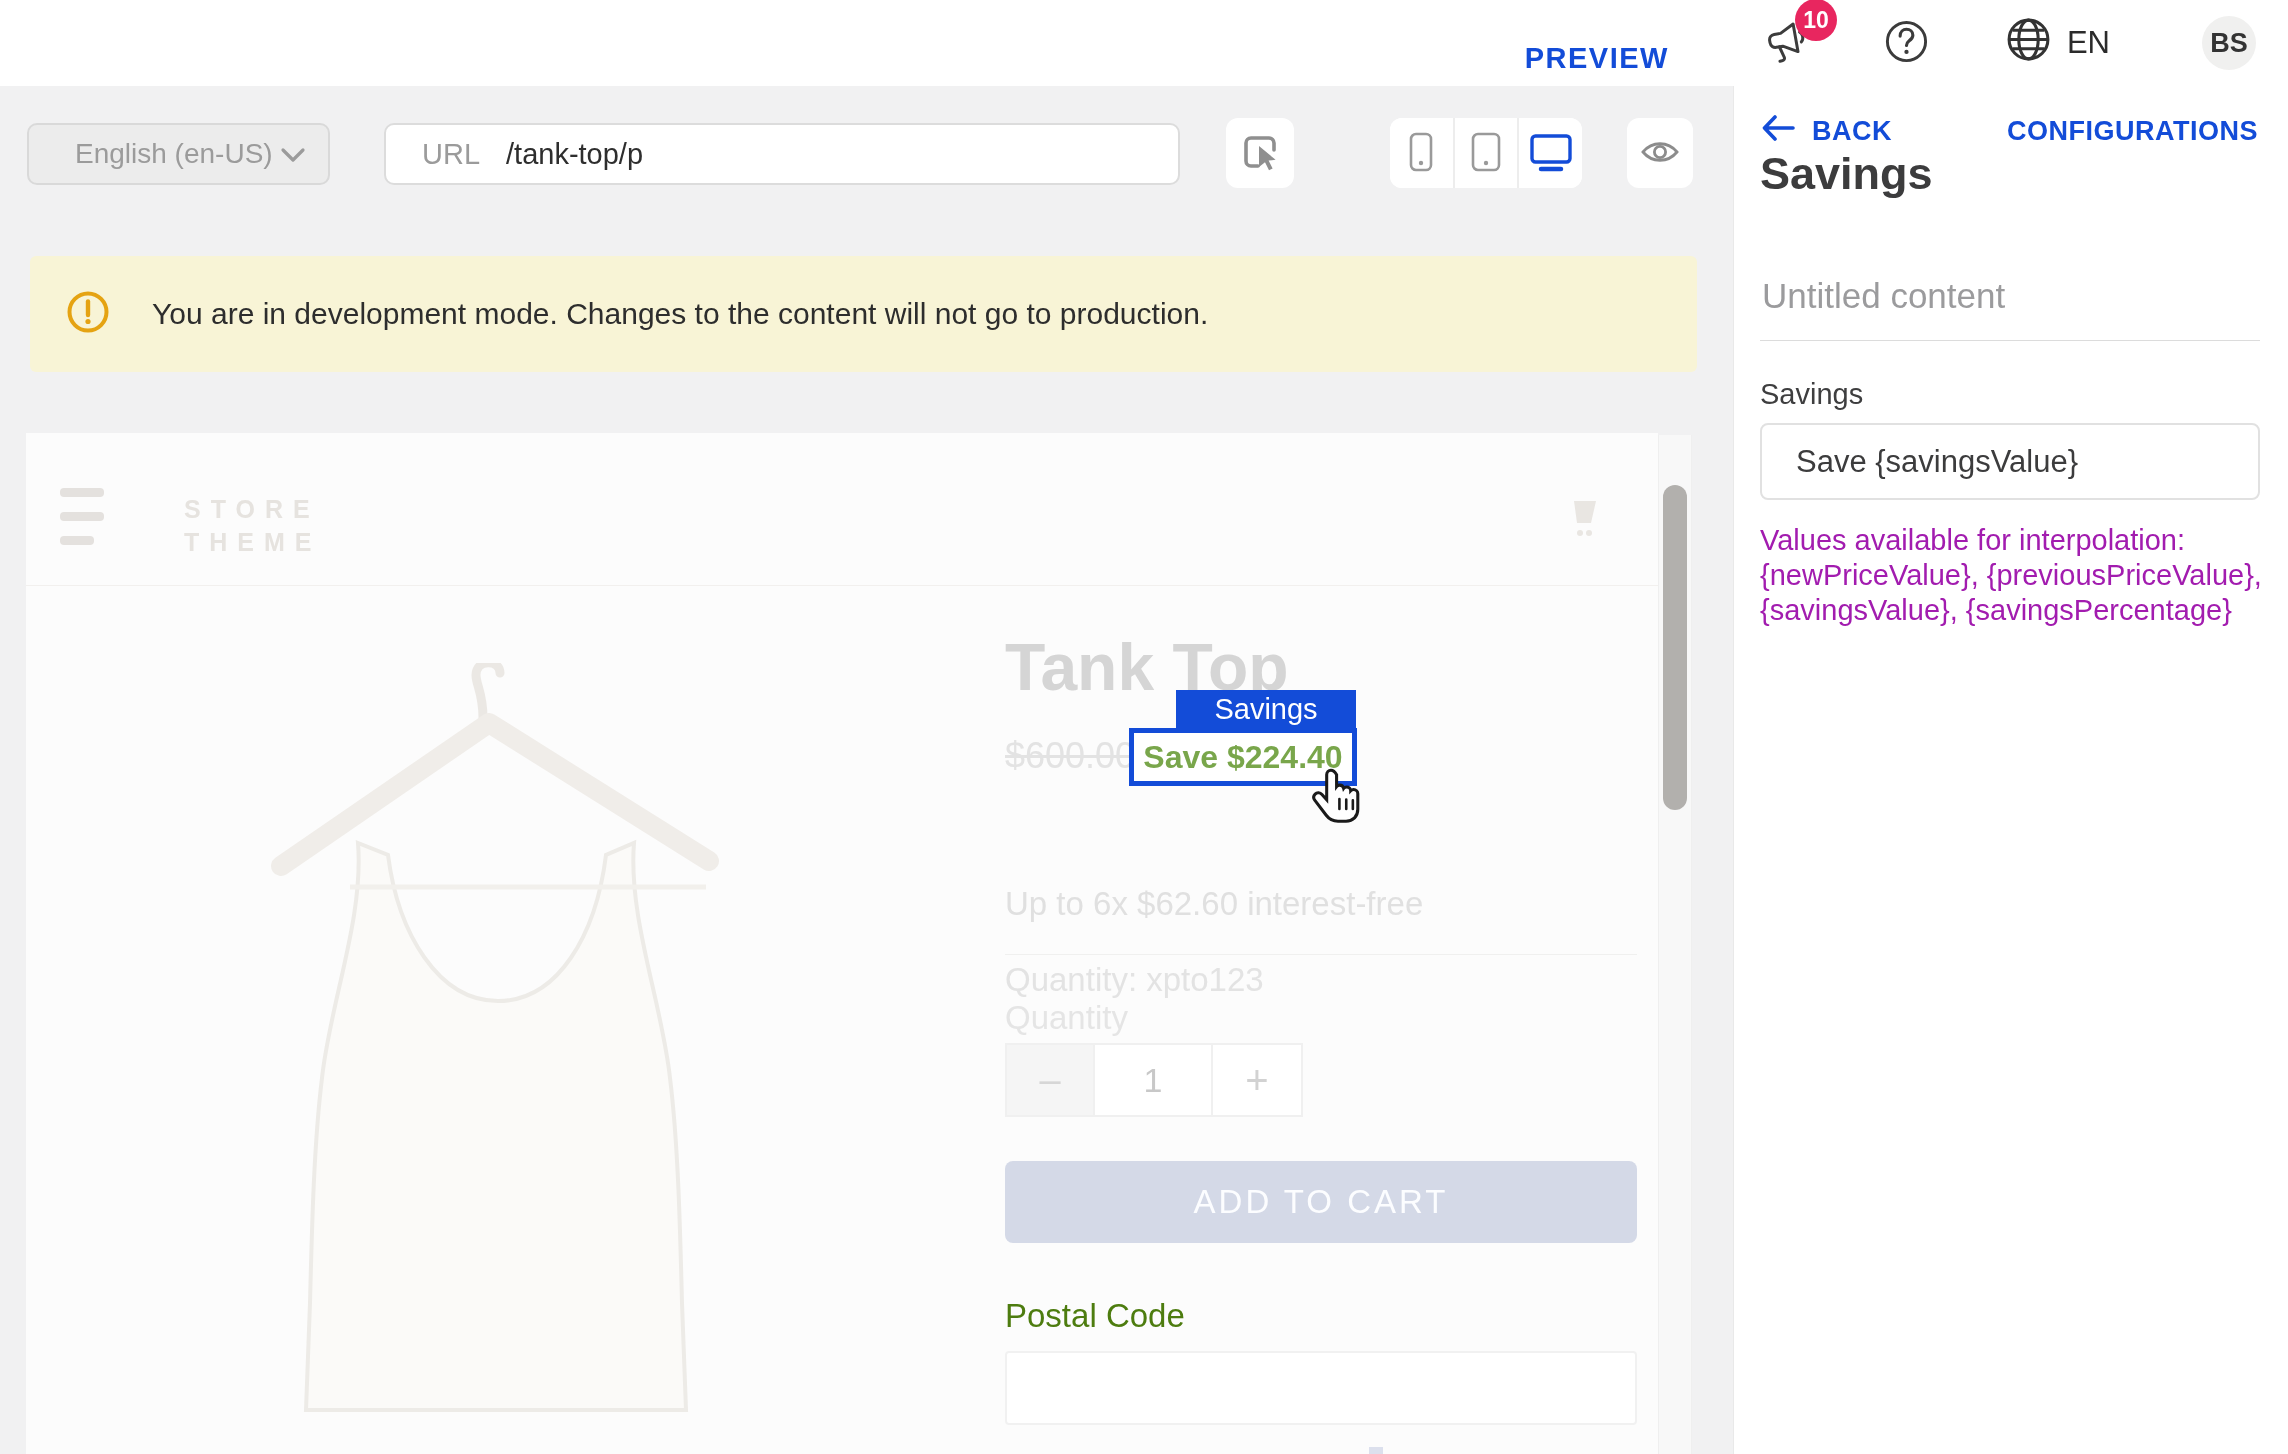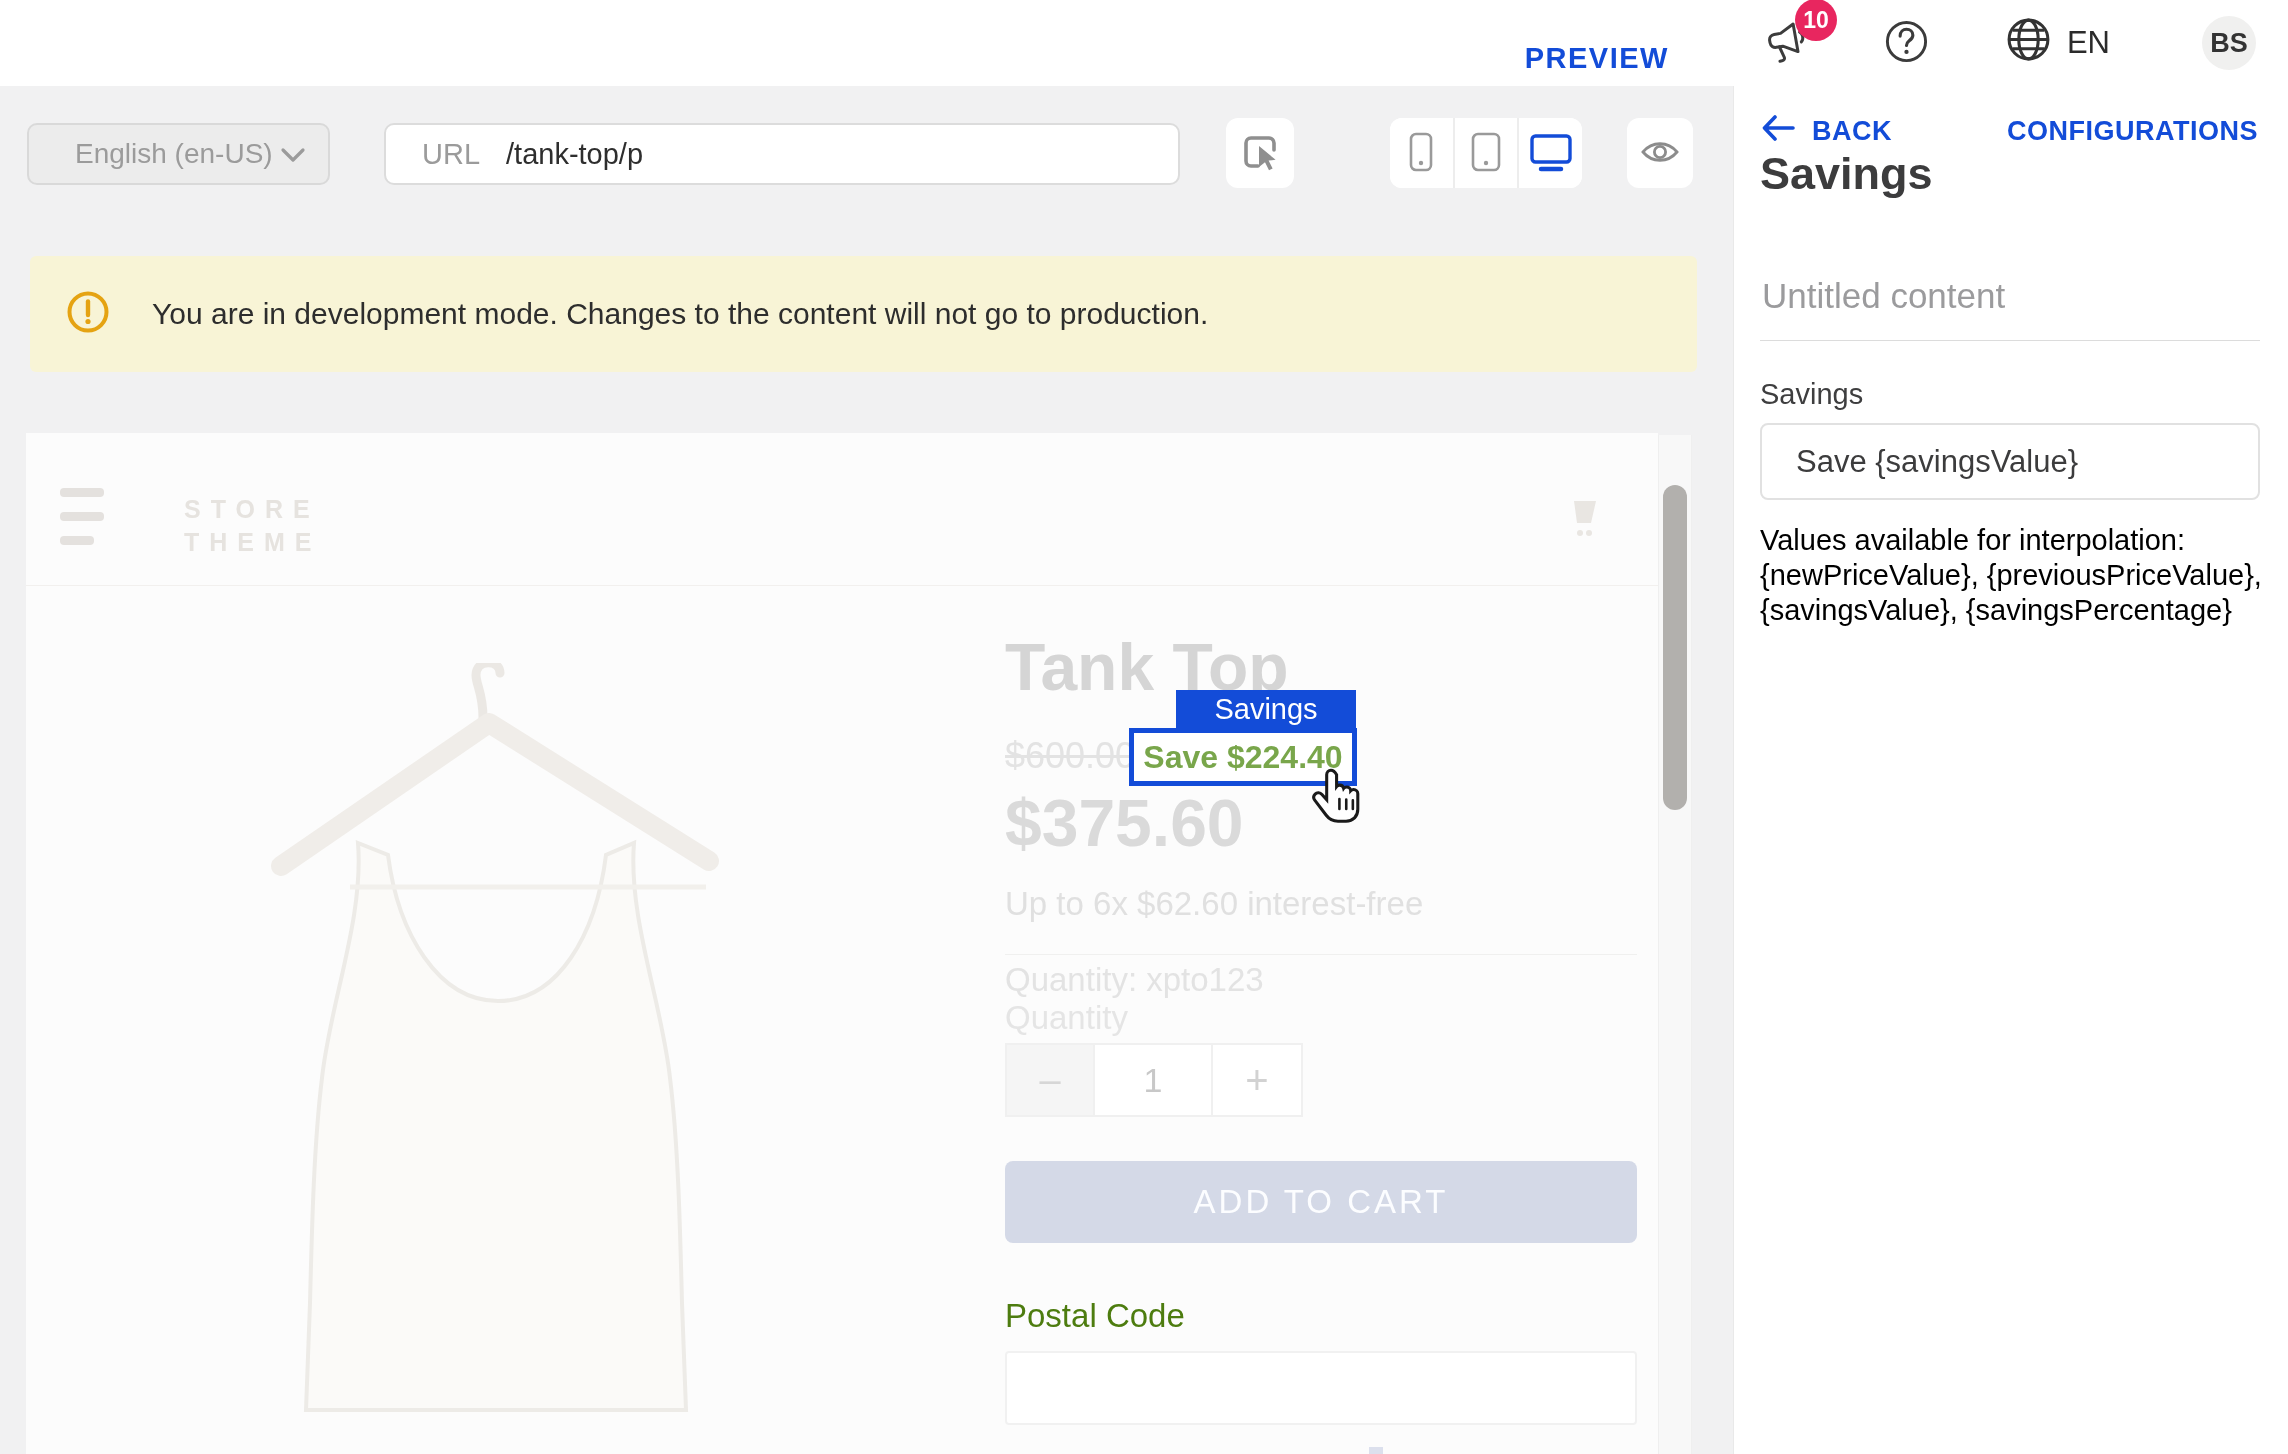--- a/index.html
+++ b/index.html
@@ -73,21 +73,21 @@
   
   .sidebar { position:absolute; left:1733px; top:86px; width:555px; height:1368px; background:#fff; border-left:1px solid #e9e9e9; }
   .sb-head { position:absolute; left:26px; right:30px; top:28px; display:flex; justify-content:space-between; align-items:center; }
   .sb-back { display:flex; align-items:center; gap:16px; color:#134cd8; font-weight:700; font-size:27px; letter-spacing:0.5px; cursor:pointer; }
   .sb-config { color:#134cd8; font-weight:700; font-size:27px; letter-spacing:0.5px; cursor:pointer; }
   .sb-title { position:absolute; left:26px; top:62px; font-size:45px; color:#3c3c3d; font-weight:600; }
   .sb-untitled { position:absolute; left:26px; top:190px; width:500px; border:none; border-bottom:1px solid #dcdcdc; font-size:35px; color:#3c3c3d; padding:0 0 24px 2px; outline:none; background:transparent; font-family:"Liberation Sans", sans-serif; }
   .sb-untitled::placeholder { color:#9b9b9d; }
   .sb-field-label { position:absolute; left:26px; top:292px; font-size:29px; color:#3e3e3f; }
   .sb-field-input { position:absolute; left:26px; top:337px; width:500px; height:77px; border:2px solid #e1e1e1; border-radius:8px; font-size:31px; color:#3c3c3d; padding:0 20px 0 34px; outline:none; font-family:"Liberation Sans", sans-serif; }
-  .sb-helper { position:absolute; left:26px; top:437px; width:505px; font-size:29px; line-height:35px; color:#000000; }
+  .sb-helper { position:absolute; left:26px; top:437px; width:505px; font-size:29px; line-height:35px; color:#a21caf; }
 </style>
 </head>
 <body>
 
 <div class="page">
 
   <header class="topbar">
     <span class="tb-preview">PREVIEW</span>
 
     <div class="tb-iconbtn tb-notif">
@@ -221,21 +221,20 @@
         <svg width="460" height="760" viewBox="0 0 460 760" fill="none">
           <path d="M217 55 C217 30 210 22 210 12 C210 -4 234 -4 234 10" stroke="#ebe8e4" stroke-width="9" stroke-linecap="round"></path>
           <path d="M223 60 L15 203 M223 60 L443 198" stroke="#f0ede9" stroke-width="20" stroke-linecap="round"></path>
           <path d="M92 180 C98 255 64 340 56 415 C48 480 46 560 44 640 L40 747 L420 747 L416 640 C414 560 412 480 404 415 C396 340 362 255 368 180 L340 192 C330 272 292 338 232 338 C172 338 132 270 122 192 Z" fill="#fbfaf8" stroke="#edebe7" stroke-width="4"></path>
           <path d="M84 224 H440" stroke="#f2f0ec" stroke-width="5"></path>
         </svg>
       </div>
 
       <div class="abs p-title">Tank Top</div>
       <div class="abs p-old">$600.00</div>
-      <div class="abs p-price">$375.60</div>
       <div class="abs p-inst">Up to 6x $62.60 interest-free</div>
       <div class="abs p-div"></div>
       <div class="abs p-ref">Quantity: xpto123</div>
       <div class="abs p-qty">Quantity</div>
 
       <div class="abs stepper">
         <div class="step-minus">–</div>
         <div class="step-value">1</div>
         <div class="step-plus">+</div>
       </div>

